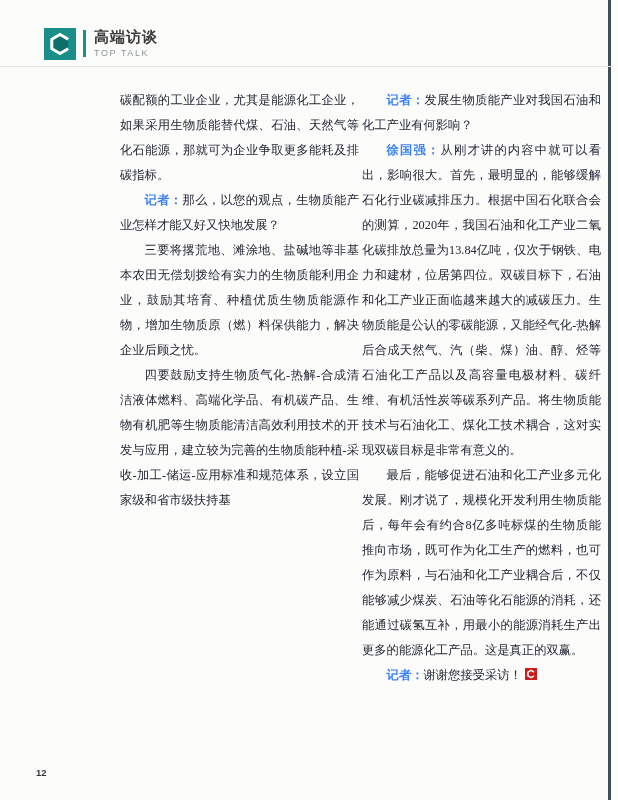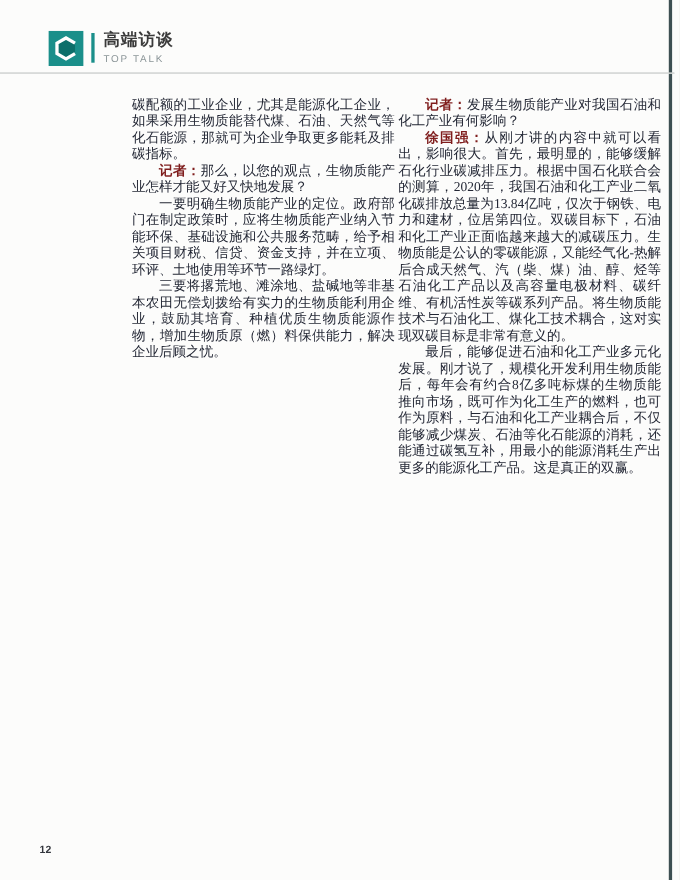--- a/index.html
+++ b/index.html
@@ -33,32 +33,32 @@
     width: 613px; height: 1px;
     background: #a9aeae;
     border-bottom: 1px solid #e2e3e2;
   }
   
   .col {
     position: absolute;
     top: 88px;
     width: 239px;
     font-size: 12.3px;
-    line-height: 15px;
+    line-height: 25px;
     color: #232735;
     text-align: justify;
   }
   .col-left  { left: 120px; }
   .col-right { left: 362px; }
   .para { text-indent: 2em; }
   .para.no-indent { text-indent: 0; }
   .speaker {
     font-family: "Liberation Sans", "DejaVu Sans", sans-serif;
     font-weight: bold;
-    color: #7f1d1d;
+    color: #3b82f6;
   }
   .end-mark {
     display: inline-block;
     width: 12px; height: 12px;
     vertical-align: -1px;
     margin-left: 3px;
   }
   
   .page-num {
     position: absolute;
@@ -87,25 +87,29 @@
       <div class="brand-cn">高端访谈</div>
       <div class="brand-en">TOP TALK</div>
     </div>
   </div>
 
   <div class="header-rule"></div>
 
   <div class="col col-left">
     <p class="para no-indent"><span>碳配额的工业企业，尤其是能源化工企业，如果采用生物质能替代煤、石油、天然气等化石能源，那就可为企业争取更多能耗及排碳指标。</span></p>
     <p class="para"><span class="speaker">记者：</span><span>那么，以您的观点，生物质能产业怎样才能又好又快地发展？</span></p>
-    <p class="para"><span>一要明确生物质能产业的定位。政府部门在制定政策时，应将生物质能产业纳入节能环保、基础设施和公共服务范畴，给予相关项目财税、信贷、资金支持，并在立项、环评、土地使用等环节一路绿灯。</span></p>
     <p class="para"><span>三要将撂荒地、滩涂地、盐碱地等非基本农田无偿划拨给有实力的生物质能利用企业，鼓励其培育、种植优质生物质能源作物，增加生物质原（燃）料保供能力，解决企业后顾之忧。</span></p>
+    <p class="para"><span>四要鼓励支持生物质气化-热解-合成清洁液体燃料、高端化学品、有机碳产品、生物有机肥等生物质能清洁高效利用技术的开发与应用，建立较为完善的生物质能种植-采收-加工-储运-应用标准和规范体系，设立国家级和省市级扶持基</span></p>
   </div>
 
   <div class="col col-right">
     <p class="para"><span class="speaker">记者：</span><span>发展生物质能产业对我国石油和化工产业有何影响？</span></p>
     <p class="para"><span class="speaker">徐国强：</span><span>从刚才讲的内容中就可以看出，影响很大。首先，最明显的，能够缓解石化行业碳减排压力。根据中国石化联合会的测算，2020年，我国石油和化工产业二氧化碳排放总量为13.84亿吨，仅次于钢铁、电力和建材，位居第四位。双碳目标下，石油和化工产业正面临越来越大的减碳压力。生物质能是公认的零碳能源，又能经气化-热解后合成天然气、汽（柴、煤）油、醇、烃等石油化工产品以及高容量电极材料、碳纤维、有机活性炭等碳系列产品。将生物质能技术与石油化工、煤化工技术耦合，这对实现双碳目标是非常有意义的。</span></p>
     <p class="para"><span>最后，能够促进石油和化工产业多元化发展。刚才说了，规模化开发利用生物质能后，每年会有约合8亿多吨标煤的生物质能推向市场，既可作为化工生产的燃料，也可作为原料，与石油和化工产业耦合后，不仅能够减少煤炭、石油等化石能源的消耗，还能通过碳氢互补，用最小的能源消耗生产出更多的能源化工产品。这是真正的双赢。</span></p>
+    <p class="para"><span class="speaker">记者：</span><span>谢谢您接受采访！</span><svg class="end-mark" viewBox="0 0 32 32">
+          <rect x="0" y="0" width="32" height="32" fill="#cc1b1b"></rect>
+          <path d="M 24.2 20.75 L 16 25.5 L 7.8 20.75 L 7.8 11.25 L 16 6.5 L 24.2 11.25" fill="none" stroke="#ffffff" stroke-width="4" stroke-linecap="butt"></path>
+        </svg></p>
   </div>
 
   <div class="page-num">12</div>
 
 </div>
 
 </body></html>

